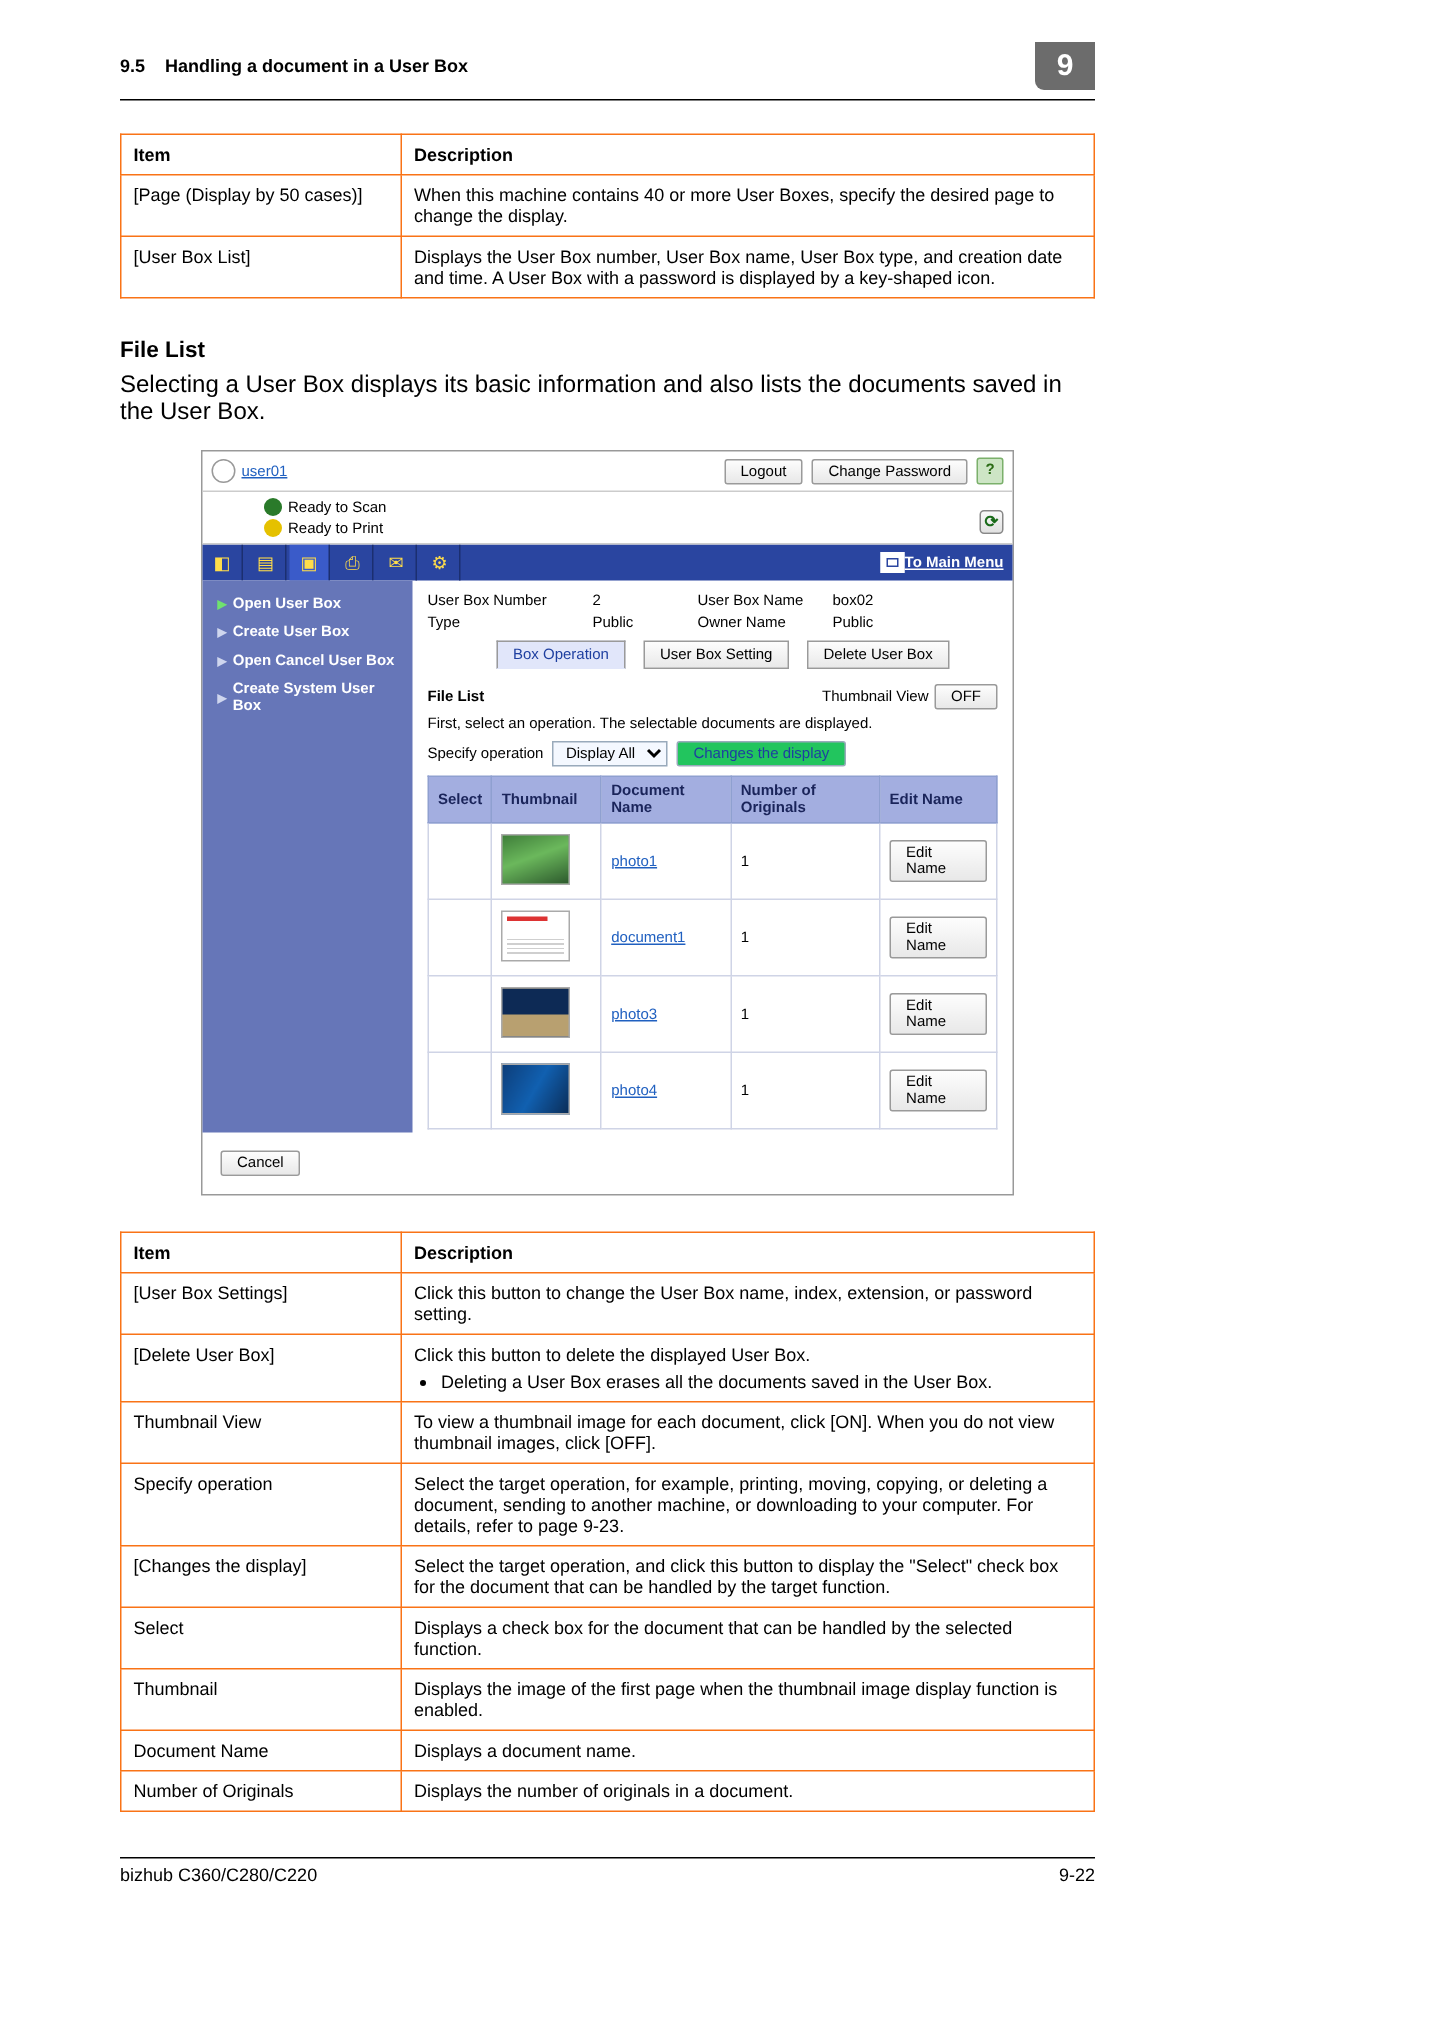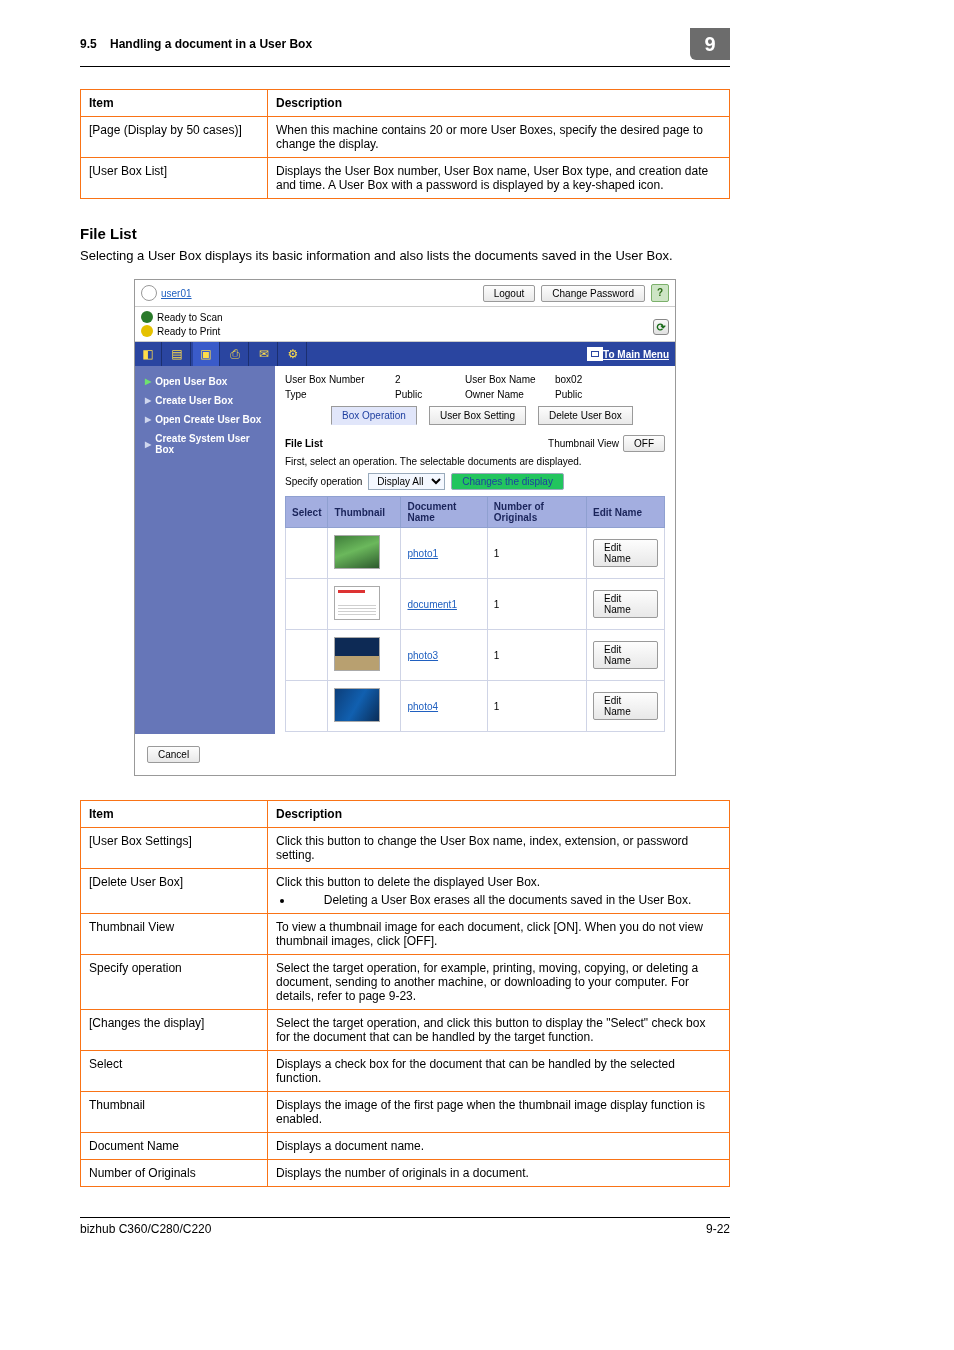--- a/index.html
+++ b/index.html
@@ -54,30 +54,30 @@
     text-align: left;
     vertical-align: top;
     font-size: 12px;
   }
   table.spec th {
     font-weight: bold;
     background: #fff;
   }
   table.spec thead th:first-child { width: 170px; }
   ul.plain { margin: 4px 0 0 18px; padding: 0; }
-  ul.plain li { margin: 0; text-align: center; }
+  ul.plain li { margin: 0; }
 
   h3.section {
     font-size: 15px;
     font-weight: bold;
     margin: 10px 0 6px 0;
   }
   p.lead {
     margin: 0 0 16px 0;
-    font-size: 13px;
+    font-size: 16px;
   }
 
   
   .screenshot {
     width: 540px;
     margin: 0 auto 24px auto;
     border: 1px solid #999;
     background: #fff;
     font-size: 10px;
   }
@@ -111,21 +111,21 @@
   }
 
   .ss-statusrow {
     display: flex;
     flex-direction: column;
     gap: 2px;
     padding: 4px 6px;
     border-bottom: 1px solid #ccc;
     position: relative;
   }
-  .ss-status-line { display:flex; align-items:center; gap:4px; }
+  .ss-status-line { display:flex; align-items:center; gap:4px;margin-left:35px; }
   .ss-dot { width:12px; height:12px; border-radius:50%; }
   .ss-dot.green { background:#2a7a2a; }
   .ss-dot.yellow { background:#e5c100; }
   .ss-refresh {
     position: absolute; right: 6px; top: 12px;
     width: 14px; height: 14px;
     border: 1px solid #888; border-radius: 3px;
     background: linear-gradient(#f9f9f9,#e1e1e1);
     color: #1a6b1a; font-weight: bold;
     text-align:center; line-height:14px; font-size:11px;
@@ -249,21 +249,21 @@
   <table class="spec">
     <thead>
       <tr>
         <th>Item</th>
         <th>Description</th>
       </tr>
     </thead>
     <tbody>
       <tr>
         <td>[Page (Display by 50 cases)]</td>
-        <td>When this machine contains 20 or more User Boxes, specify the desired page to change the display.</td>
+        <td>When this machine contains 40 or more User Boxes, specify the desired page to change the display.</td>
       </tr>
       <tr>
         <td>[User Box List]</td>
         <td>Displays the User Box number, User Box name, User Box type, and creation date and time. A User Box with a password is displayed by a key-shaped icon.</td>
       </tr>
     </tbody>
   </table>
 
   <h3 class="section">File List</h3>
   <p class="lead">Selecting a User Box displays its basic information and also lists the documents saved in the User Box.</p>
@@ -313,21 +313,21 @@
         <div class="ss-left-item">
             <span class="tri">▶</span>
             <a href="#">Open User Box</a>
           </div>
         <div class="ss-left-item muted">
             <span class="tri">▶</span>
             <a href="#">Create User Box</a>
           </div>
         <div class="ss-left-item muted">
             <span class="tri">▶</span>
-            <a href="#">Open Create User Box</a>
+            <a href="#">Open Cancel User Box</a>
           </div>
         <div class="ss-left-item muted">
             <span class="tri">▶</span>
             <a href="#">Create System User Box</a>
           </div>
       </div>
 
       <div class="ss-right">
         <div class="info-grid">
           <div class="lab">User Box Number</div>

